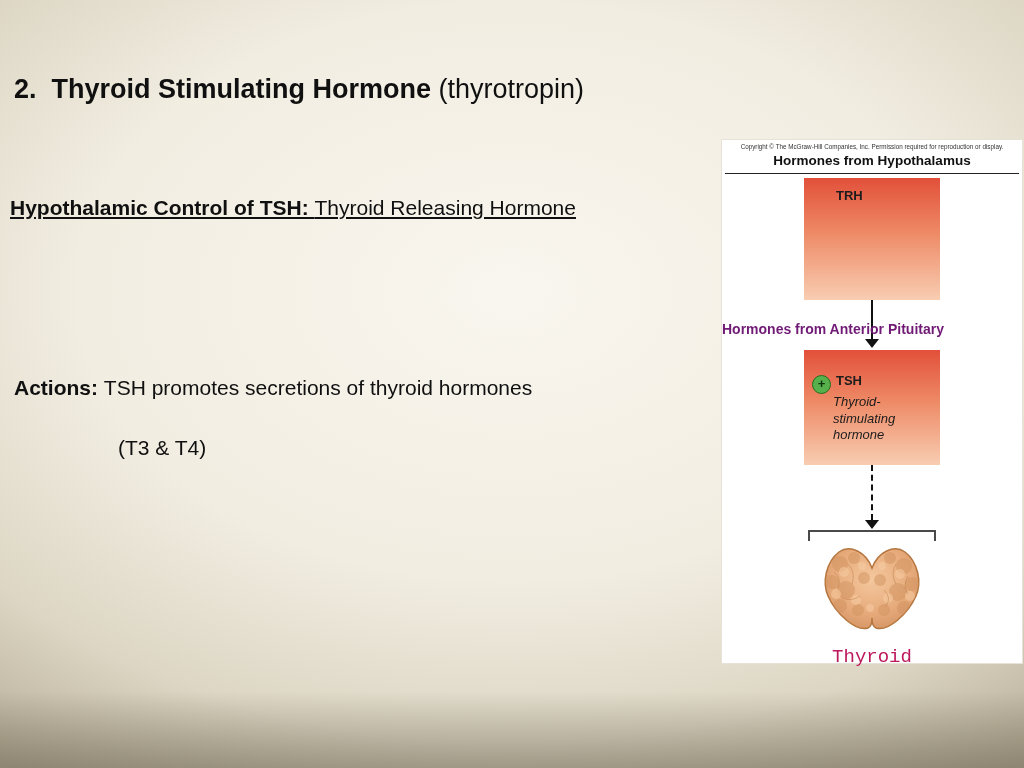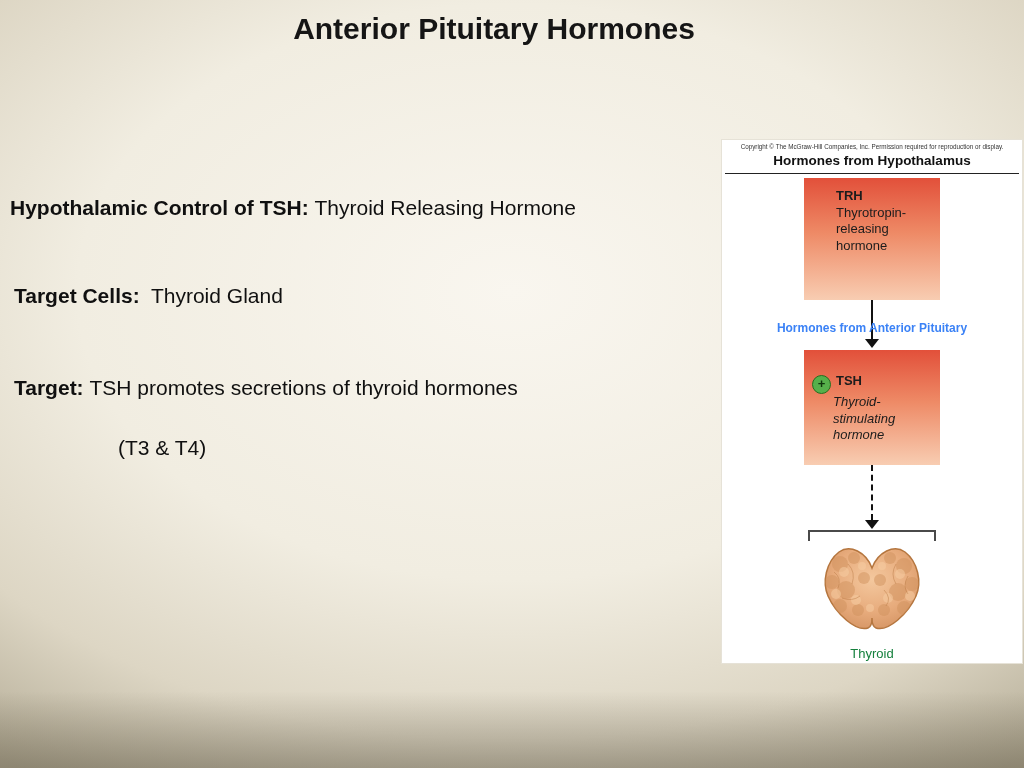--- a/index.html
+++ b/index.html
@@ -41,54 +41,52 @@
     line-height:16px;font-weight:bold;font-size:13px;color:#10380e;margin-right:5px;vertical-align:-3px;}
 
   .arrow-line{position:absolute;left:149px;width:0;border-left:2.5px solid #111;}
   .arrow-line.solid{top:160px;height:39px;}
   .arrow-line.dashed{top:325px;height:55px;border-left-style:dashed;border-left-width:2px;}
   .arrow-head{position:absolute;left:143px;width:0;height:0;
     border-left:7px solid transparent;border-right:7px solid transparent;border-top:9px solid #111;}
   .arrow-head.a1{top:199px;}
   .arrow-head.a2{top:380px;}
 
-  .fig-h2{position:absolute;top:181px;left:0;width:100%;text-align:center;
-    font-weight:bold;font-size:12px;color:#3b82f6;}
+  .fig-h2{position:absolute;top:181px;left:0;width:100%;text-align:left;
+    font-weight:bold;font-size:14px;color:#701a75;}
 
   .bracket{position:absolute;left:86px;top:390px;width:128px;height:11px;
     border-top:2px solid #4a4a4a;border-left:2px solid #4a4a4a;border-right:2px solid #4a4a4a;box-sizing:border-box;}
 
   .thyroid-wrap{position:absolute;left:90px;top:398px;width:120px;height:104px;}
   .fig-thyroid-label{position:absolute;top:506px;left:0;width:100%;text-align:center;
-    font-size:13px;color:#15803d;}
+    font-size:19px;color:#be185d;font-family:Liberation Mono, monospace;}
 </style>
 </head>
 <body>
 
 <div class="slide">
 
-  <h1 class="title">Anterior Pituitary Hormones</h1>
+
+  <div class="subtitle"><span class="b">2.  Thyroid Stimulating Hormone </span><span>(thyrotropin)</span></div>
+
+  <div class="line" style="top:196px;left:10px;text-decoration:underline;"><span class="b">Hypothalamic Control of TSH: </span><span>Thyroid Releasing Hormone</span></div>
 
 
-  <div class="line" style="top:196px;left:10px;"><span class="b">Hypothalamic Control of TSH: </span><span>Thyroid Releasing Hormone</span></div>
-
-  <div class="line" style="top:284px;left:14px;"><span class="b">Target Cells: </span><span> Thyroid Gland</span></div>
-
-  <div class="line" style="top:376px;left:14px;"><span class="b">Target: </span><span>TSH promotes secretions of thyroid hormones</span><br><span class="actions-l2">(T3 &amp; T4)</span></div>
+  <div class="line" style="top:376px;left:14px;"><span class="b">Actions: </span><span>TSH promotes secretions of thyroid hormones</span><br><span class="actions-l2">(T3 &amp; T4)</span></div>
 
   <div class="figure">
 
     <div class="fig-copyright">Copyright © The McGraw-Hill Companies, Inc. Permission required for reproduction or display.</div>
 
     <div class="fig-h1">Hormones from Hypothalamus</div>
     <div class="fig-rule rule1"></div>
 
     <div class="hbox trh">
       <div class="b">TRH</div>
-      <div>Thyrotropin-releasing hormone</div>
     </div>
 
     <div class="arrow-line solid"></div>
     <div class="arrow-head a1"></div>
 
     <div class="fig-h2">Hormones from Anterior Pituitary</div>
 
     <div class="hbox tsh">
       <div><span class="plus-circle">+</span><span class="b">TSH</span></div>
       <div class="tsh-name">Thyroid-stimulating hormone</div>

